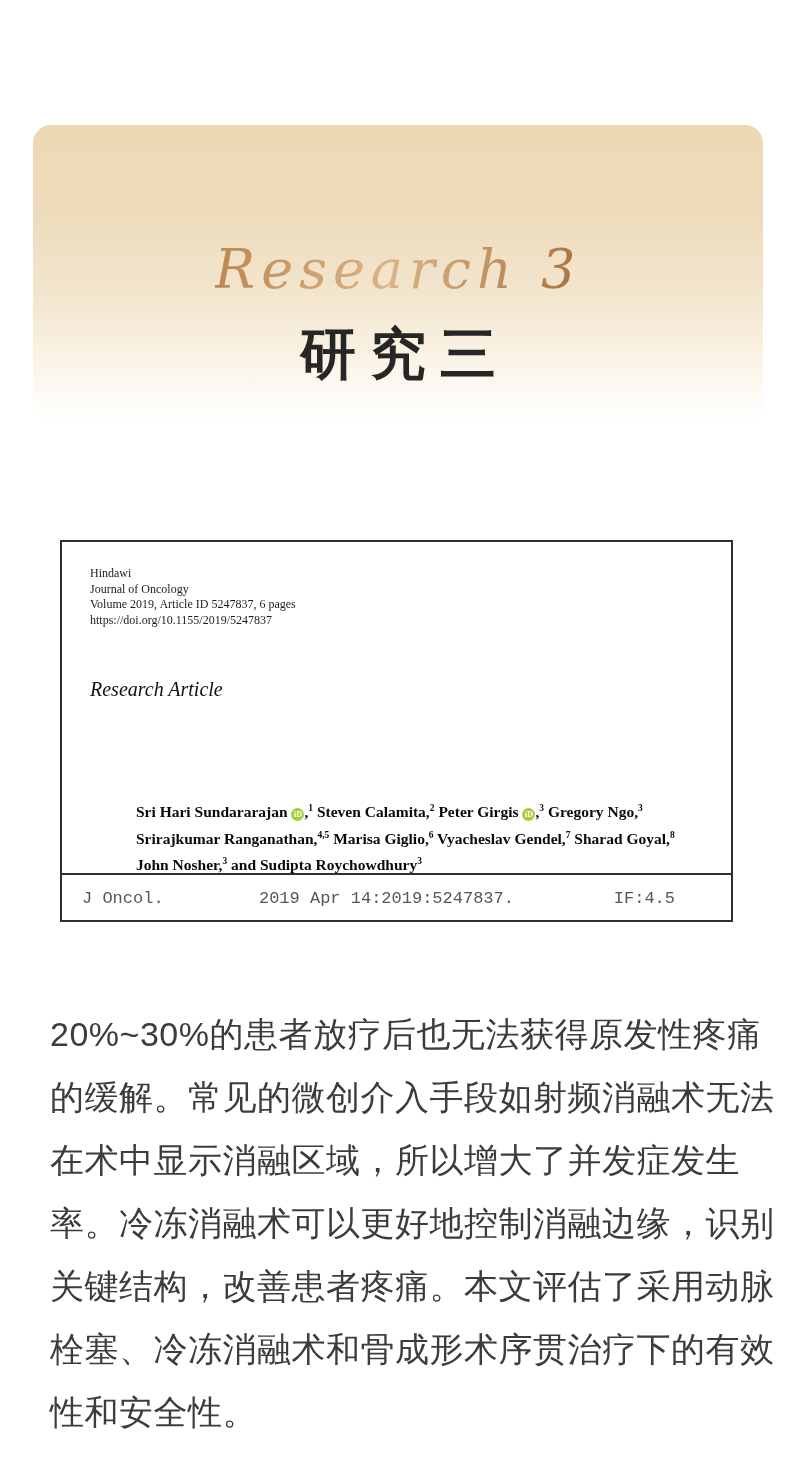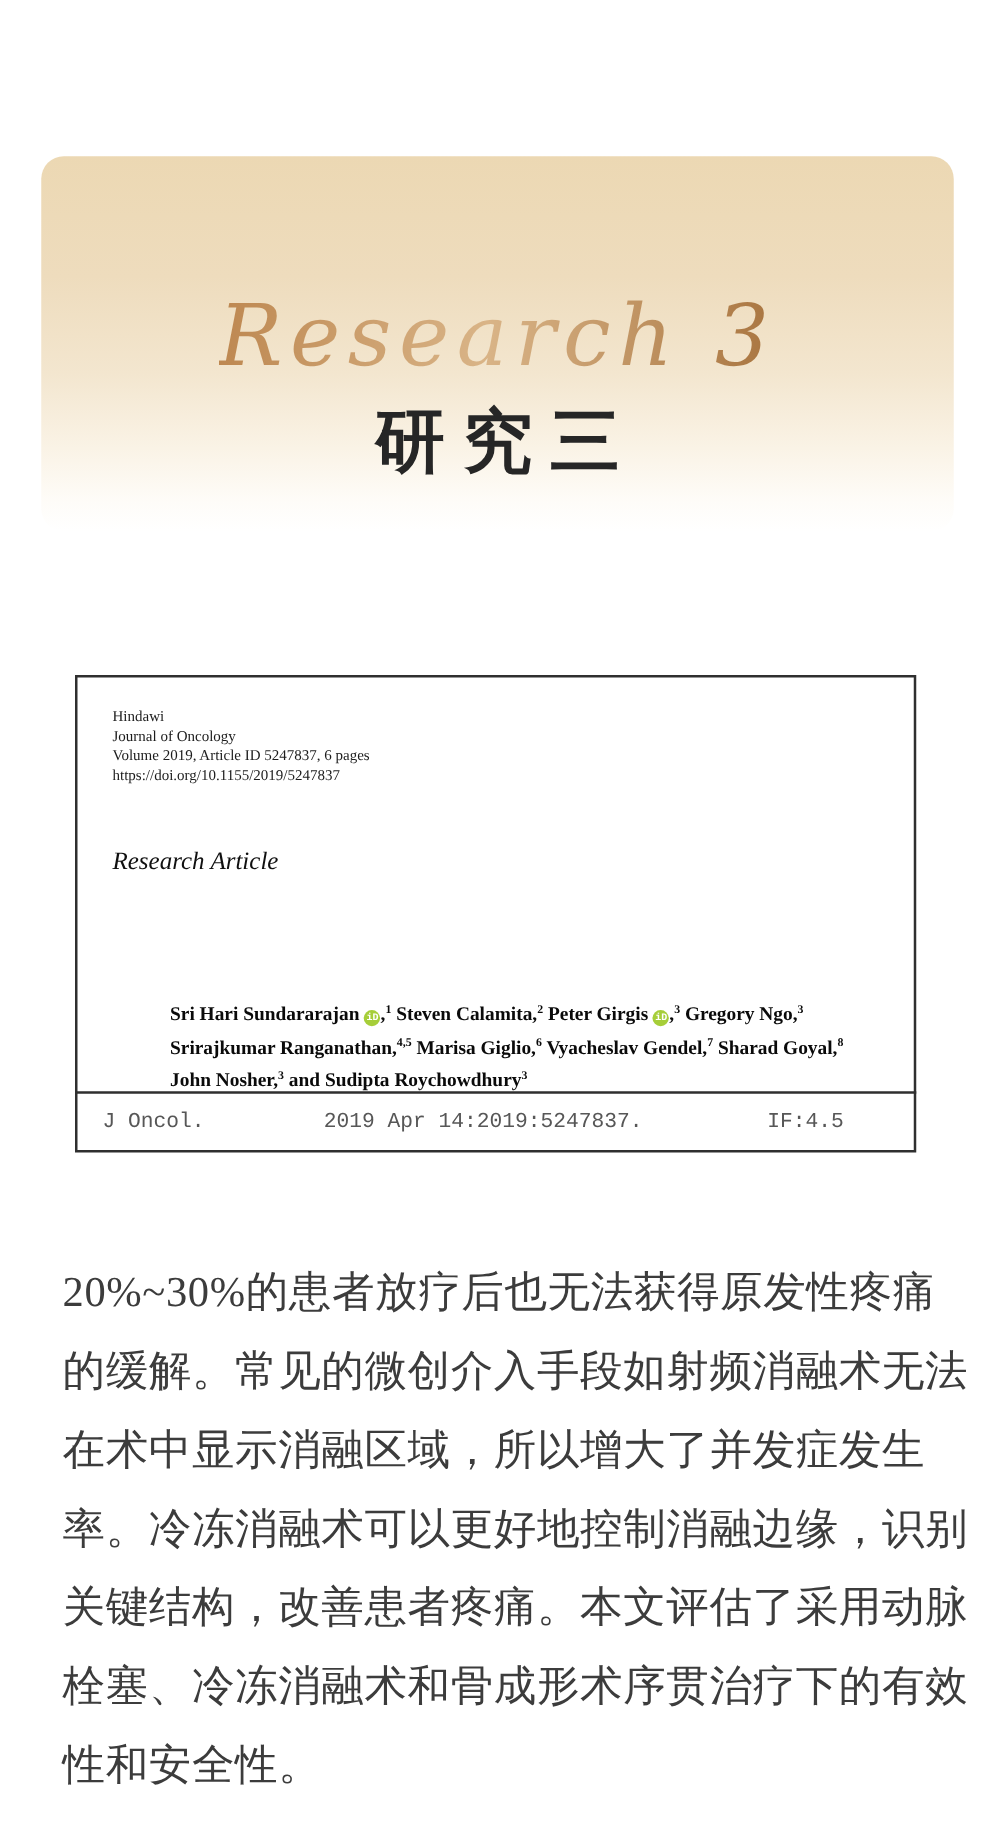--- a/index.html
+++ b/index.html
@@ -20,21 +20,21 @@
   .header-block{
     position:absolute;left:33px;top:125px;width:730px;height:300px;
     border-radius:18px;box-sizing:border-box;
     background:linear-gradient(180deg,var(--header_tan) 0%,#eedcbd 32%,#f3e6cf 58%,#faf3e6 78%,#fefcf8 92%,#ffffff 100%);
     display:flex;flex-direction:column;align-items:center;justify-content:flex-end;
     padding-bottom:28px;
   }
   .script-title{
     font-family:"DejaVu Serif","Liberation Serif",serif;
     font-style:italic;font-weight:400;
-    font-size:68px;line-height:85px;letter-spacing:6px;
+    font-size:54px;line-height:85px;letter-spacing:6px;
     color:#c3955f;white-space:nowrap;
   }
   @supports (-webkit-background-clip:text){
     .script-title{
       background:linear-gradient(94deg,#bd8750 0%,#d9b487 48%,#a8743f 100%);
       -webkit-background-clip:text;background-clip:text;color:transparent;
     }
   }
   .cn-title{
     font-family:"Liberation Serif","DejaVu Serif",serif;
@@ -63,41 +63,41 @@
     letter-spacing:0.2px;
   }
   .authors{
     position:absolute;left:74px;top:255px;width:585px;
     font-size:15.5px;font-weight:700;line-height:22.5px;color:#0a0a0a;
   }
   .authors sup{font-size:9.5px;font-weight:700;}
   .orcid{
     display:inline-block;width:13px;height:13px;border-radius:50%;
     background:var(--orcid_green);color:#ffffff;
-    font-family:Liberation Mono, monospace;font-size:8px;font-weight:700;
+    font-family:Liberation Serif, serif;font-size:8px;font-weight:700;
     text-align:center;line-height:13px;vertical-align:0px;
   }
   .card-divider{
     position:absolute;left:-2px;right:-2px;top:331px;height:0;
     border-top:2px solid var(--card_border);
   }
   .card-footer{
     position:absolute;left:0;right:0;top:333px;bottom:0;
     font-family:Liberation Mono, monospace;
     font-size:17px;color:var(--footer_text);
   }
   .card-footer .journal{position:absolute;left:20px;top:50%;transform:translateY(-50%);}
   .card-footer .date{position:absolute;left:48.5%;top:50%;transform:translate(-50%,-50%);white-space:nowrap;}
   .card-footer .impact{position:absolute;right:56px;top:50%;transform:translateY(-50%);}
 
   
   .paragraph{
     position:absolute;left:50px;top:1003px;width:704px;
     font-size:34px;line-height:63px;color:var(--body_text);
-    font-family:Liberation Serif, serif;
+    font-family:Liberation Sans, sans-serif;
     letter-spacing:0.5px;
   }
   .paragraph .pline{white-space:nowrap;}
 </style>
 </head>
 <body>
 
 <div class="header-block">
   <div class="script-title">Research 3</div>
   <div class="cn-title">研究三</div>

